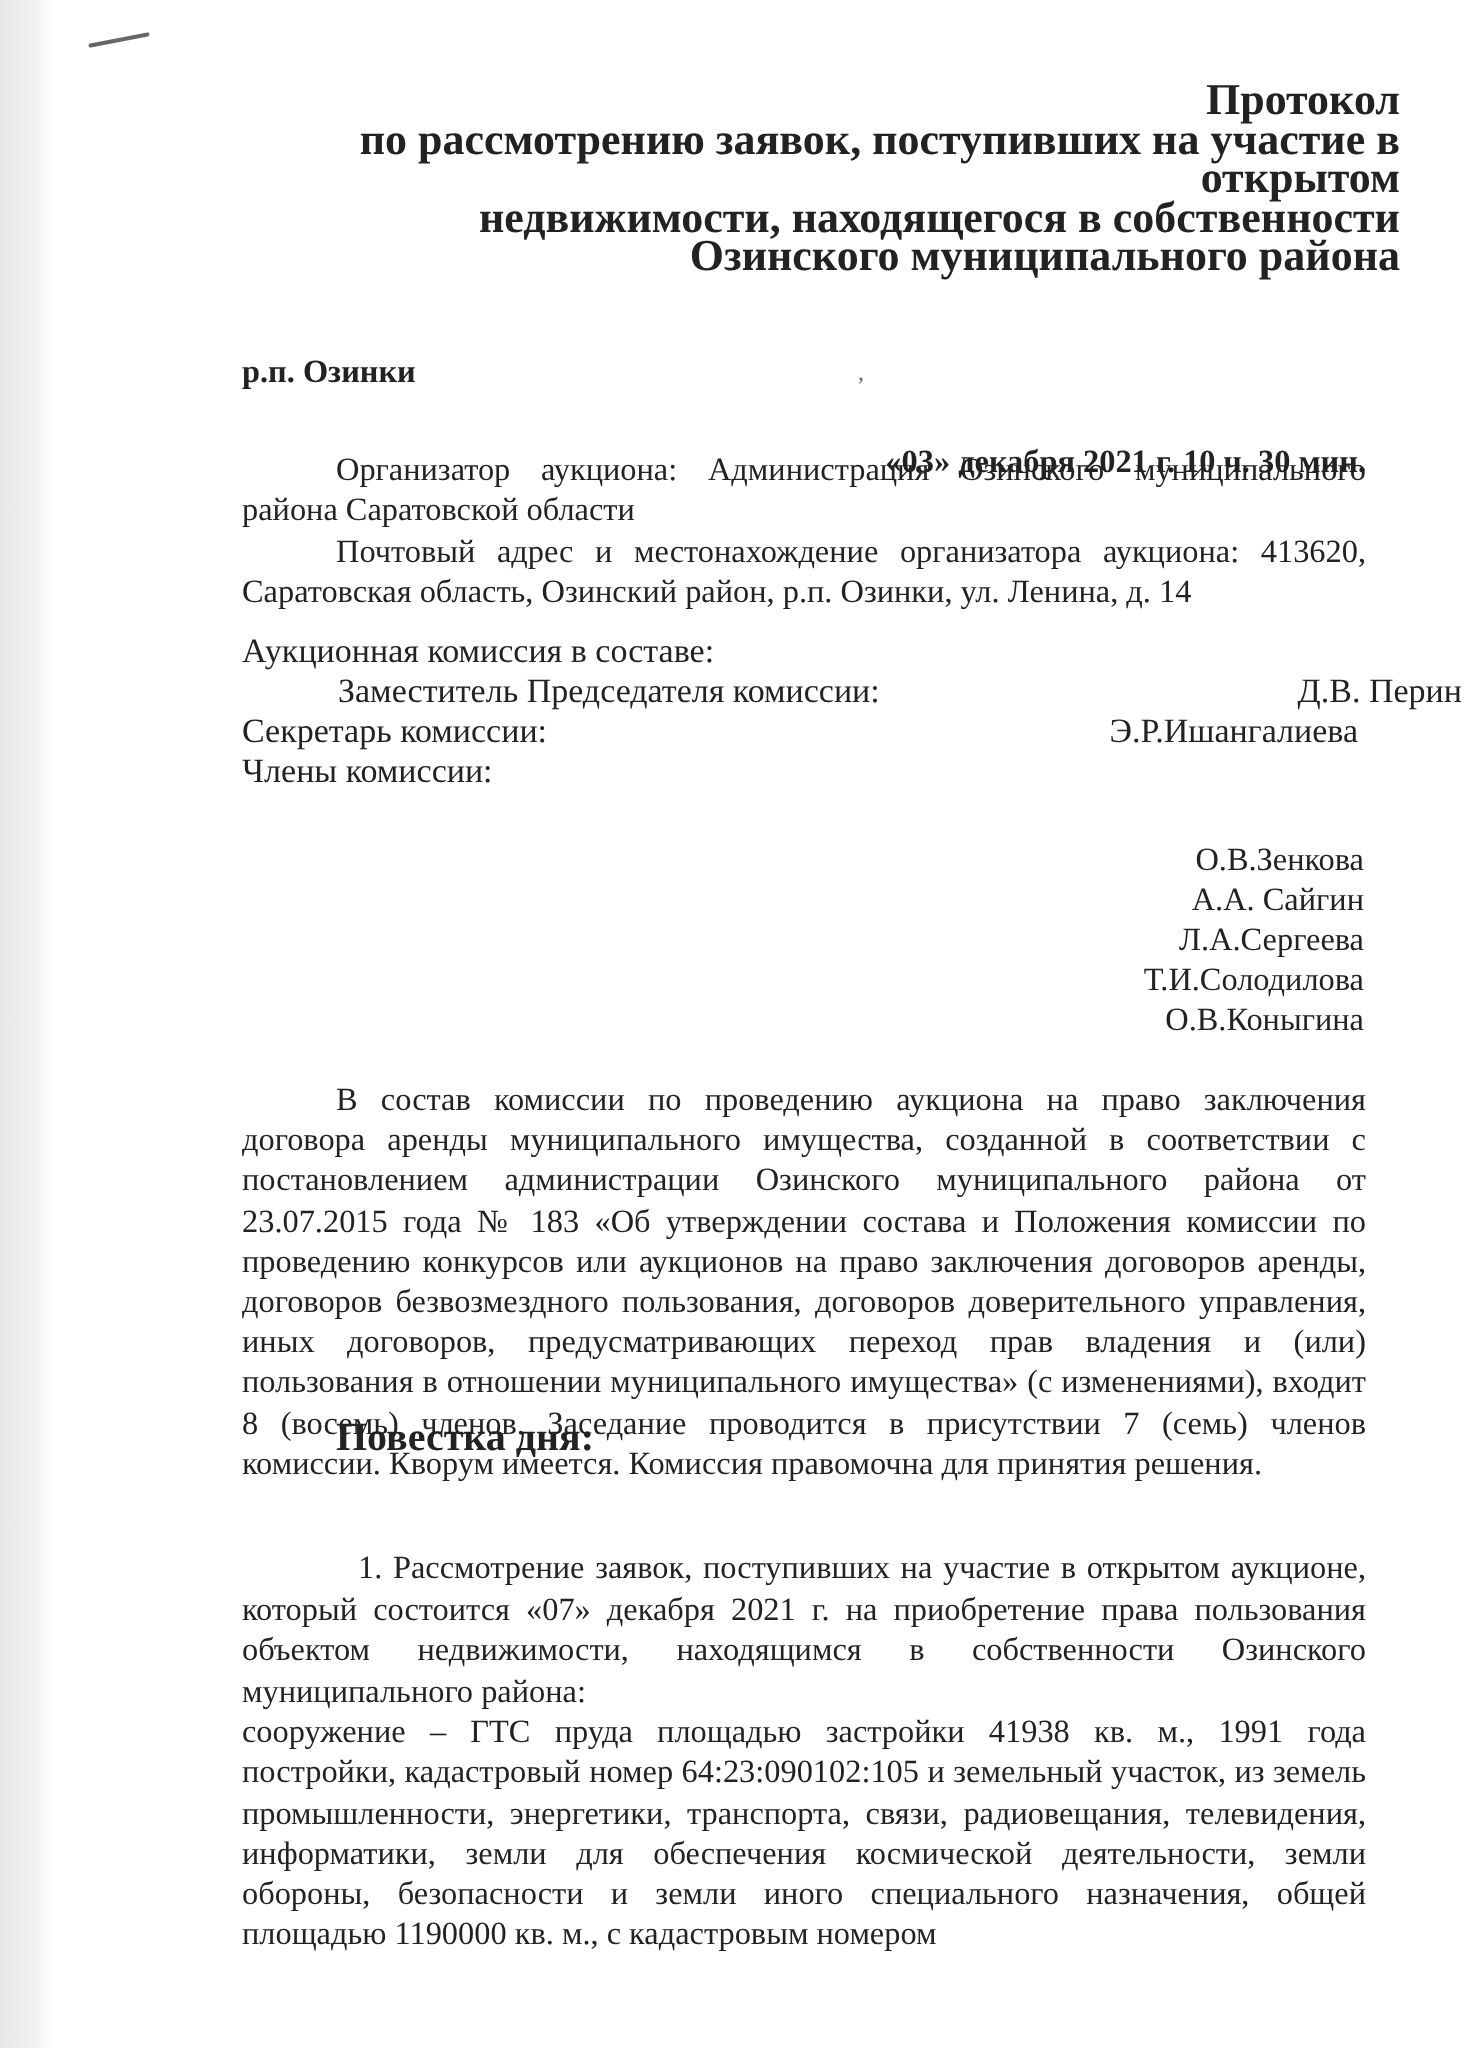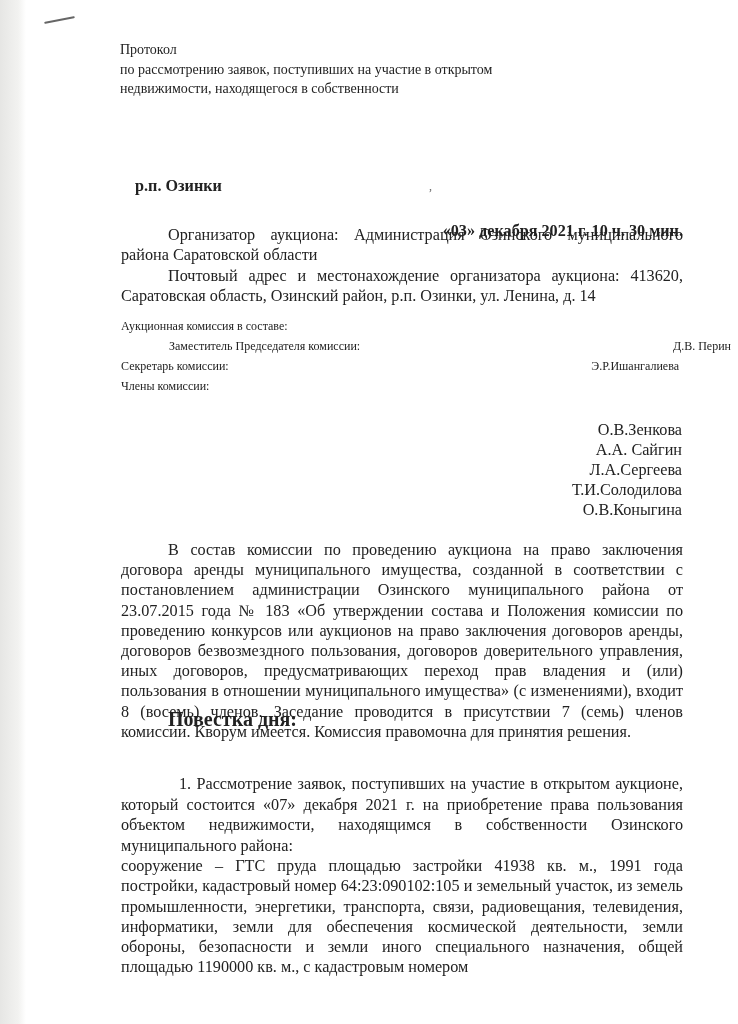--- a/index.html
+++ b/index.html
@@ -7,43 +7,44 @@
       width: 738px; height: 1024px; overflow: hidden;
       background: #ffffff;
       font-family: "Liberation Serif", serif;
       color: #222;
       position: relative;
     }
     .edge { position: absolute; left: 0; top: 0; width: 26px; height: 1024px; background: linear-gradient(to right, #e6e6e4, #f2f2f0 70%, #ffffff); }
     .pen-mark { position: absolute; left: 44px; top: 19px; width: 31px; height: 2px; background: #666; transform: rotate(-11deg); border-radius: 1px; }
     .title {
       position: absolute; top: 40px; left: 120px; width: 580px;
-      text-align: left; font-weight: normal; font-size: 14px; line-height: 19.5px;
+      text-align: right; font-weight: bold; font-size: 22px; line-height: 19.5px;
     }
     .place-date { position: absolute; top: 177px; left: 121px; width: 562px; font-weight: bold; font-size: 16.2px; }
-    .place-date .place { position: absolute; left: 14px; }
+    .place-date .place { position: absolute; left: 0; }
     .place-date .tick { position: absolute; left: 308px; font-weight: normal; font-size: 12px; color: #666; top: 2px; }
     .place-date .date { position: absolute; right: 0; margin-top: 45px; }
     .para { position: absolute; left: 121px; width: 562px; font-size: 16.2px; line-height: 20.3px; text-align: justify; margin-top: 12px; }
     .indent { text-indent: 47px; }
-    .row { position: absolute; left: 121px; width: 562px; font-size: 12px; line-height: 20px; }
+    .row { position: absolute; left: 121px; width: 562px; font-size: 17px; line-height: 20px; }
     .row .r { position: absolute; right: 0; top: 0; }
     .members { position: absolute; right: 56px; top: 420px; text-align: right; font-size: 16.2px; line-height: 20px; font-family: Liberation Serif, serif; }
     .agenda-head { position: absolute; left: 168px; top: 708px; font-weight: bold; font-size: 20px; }
   </style>
 </head>
 <body>
 
 <div class="edge"></div>
 <div class="pen-mark"></div>
 
 <div class="title">
   <div>Протокол</div>
   <div>по рассмотрению заявок, поступивших на участие в открытом</div>
   <div>недвижимости, находящегося в собственности</div>
+  <div>Озинского муниципального района</div>
 </div>
 
 <div class="place-date">
   <span class="place">р.п. Озинки</span>
   <span class="tick">,</span>
   <span class="date">«03» декабря 2021 г. 10 ч. 30 мин.</span>
 </div>
 
 <div class="para indent" style="top:213px;">Организатор аукциона: Администрация Озинского муниципального района Саратовской области</div>
 <div class="para indent" style="top:254px;">Почтовый адрес и местонахождение организатора аукциона: 413620, Саратовская область, Озинский район, р.п. Озинки, ул. Ленина, д. 14</div>

